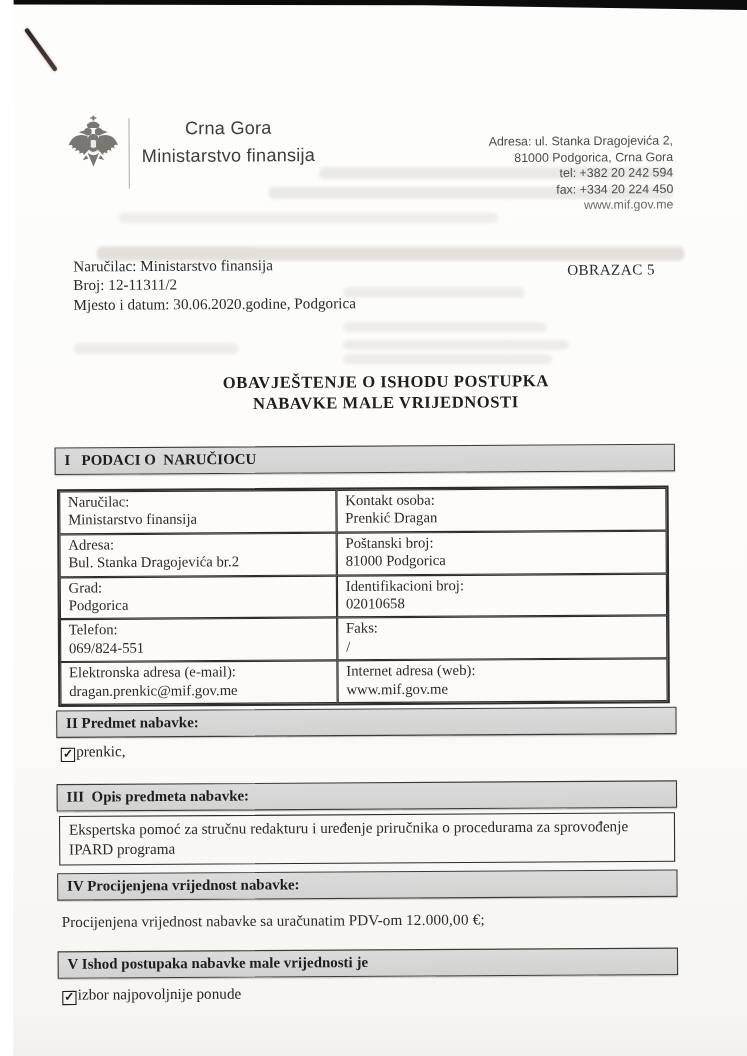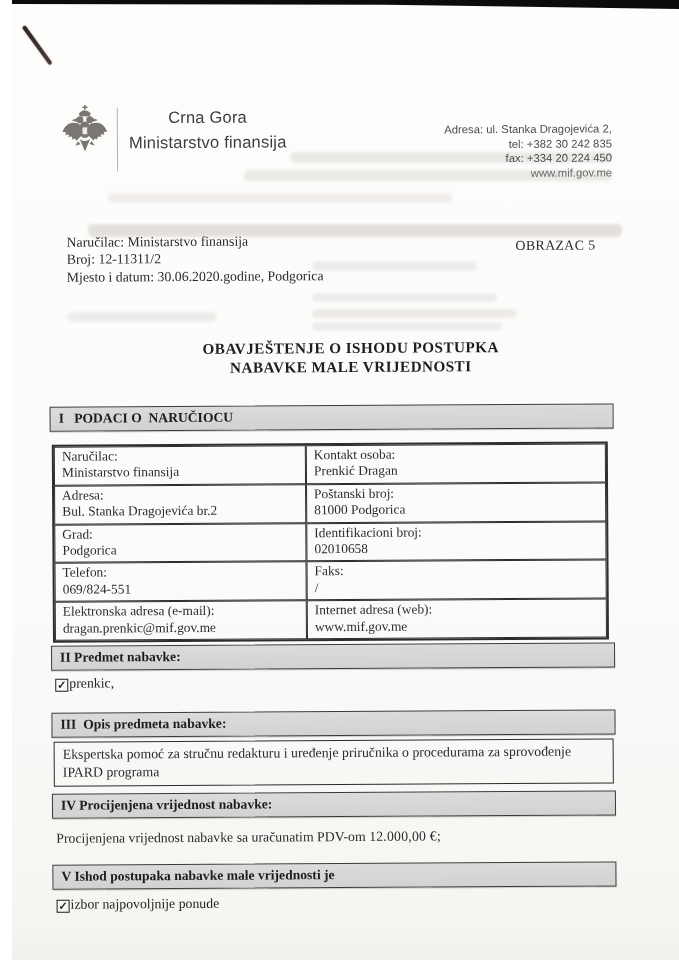--- a/index.html
+++ b/index.html
@@ -107,21 +107,22 @@
       </g>
       <rect x="28.2" y="29" width="7.6" height="10.5" rx="2" fill="#eceae7" stroke="#7a7672" stroke-width="1.2"></rect>
     </svg>
     <div class="brand-divider"></div>
     <div class="brand">
       <div>Crna Gora</div>
       <div>Ministarstvo finansija</div>
     </div>
     <div class="contact">
       <div>Adresa: ul. Stanka Dragojevića 2,</div>
-      <div>tel: +382 30 242 835</div>
+      <div>81000 Podgorica, Crna Gora</div>
+      <div>tel: +382 20 242 594</div>
       <div>fax: +334 20 224 450</div>
       <div class="web">www.mif.gov.me</div>
     </div>
 
     <div class="meta">
       <div>Naručilac: Ministarstvo finansija</div>
       <div>Broj: 12-11311/2</div>
       <div>Mjesto i datum: 30.06.2020.godine, Podgorica</div>
     </div>
     <div class="form-code">OBRAZAC 5</div>

